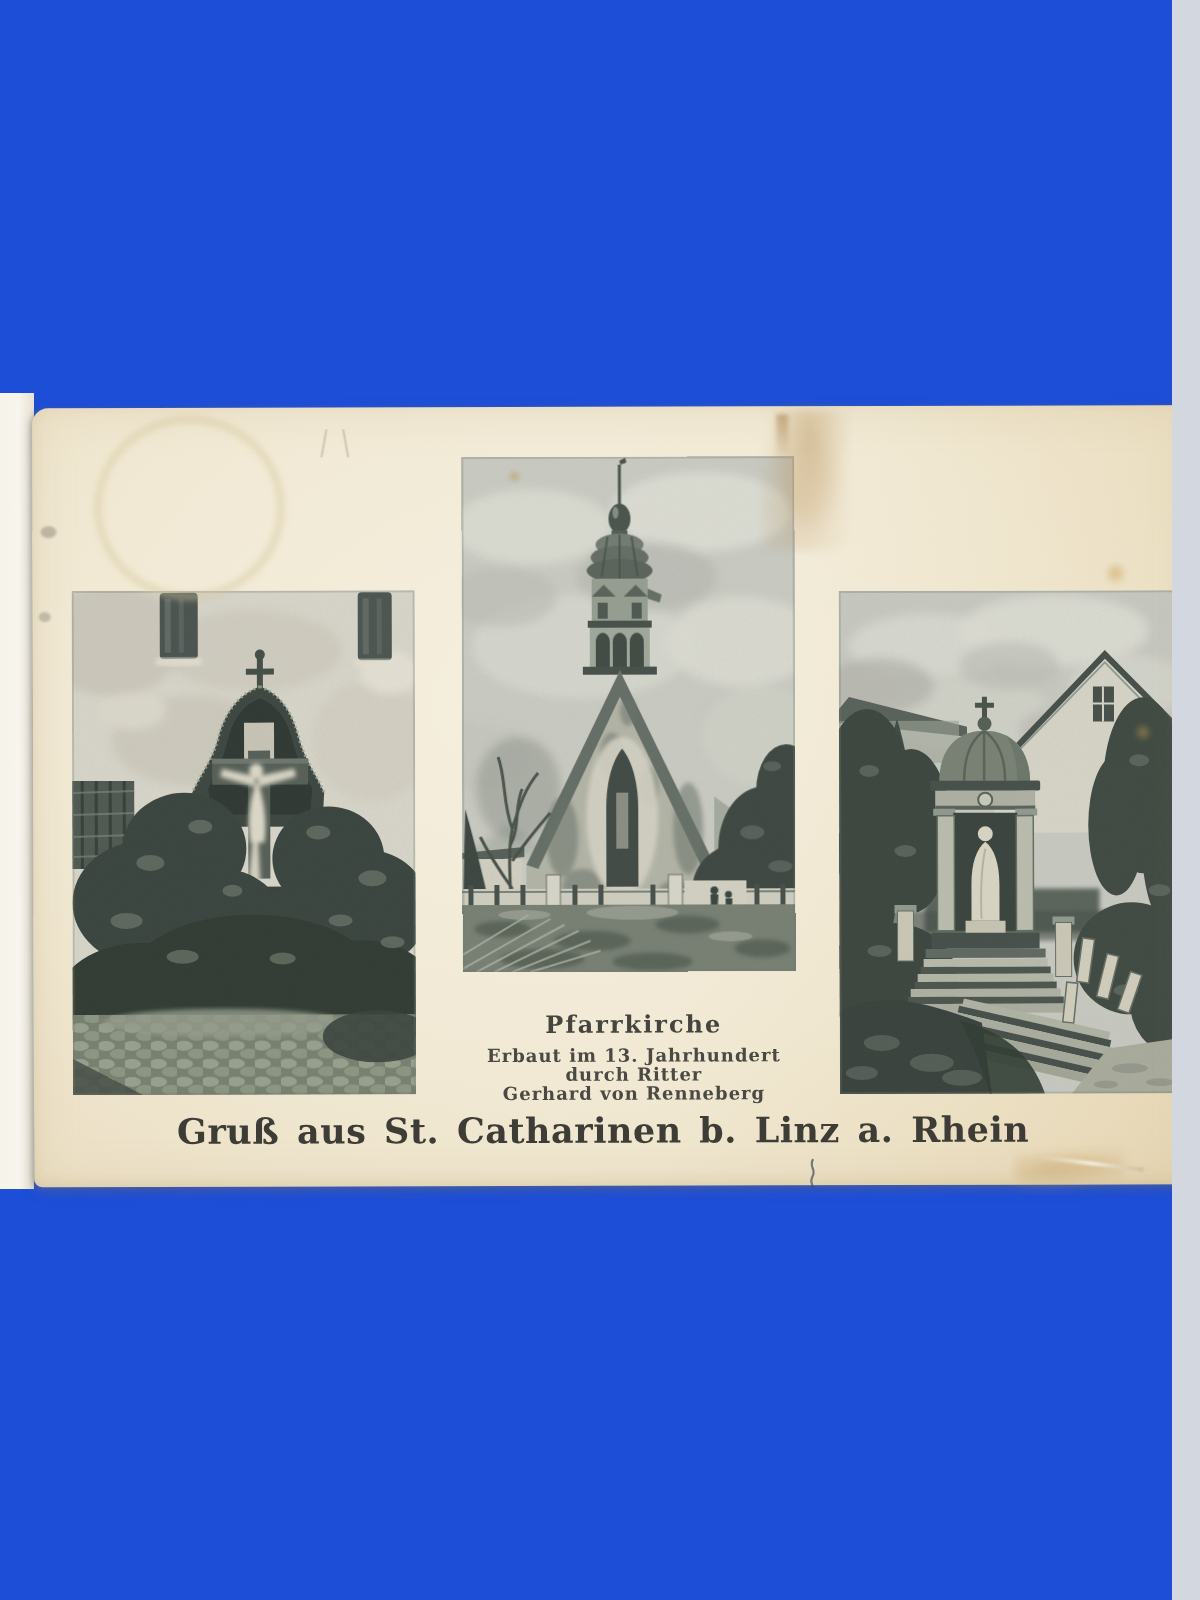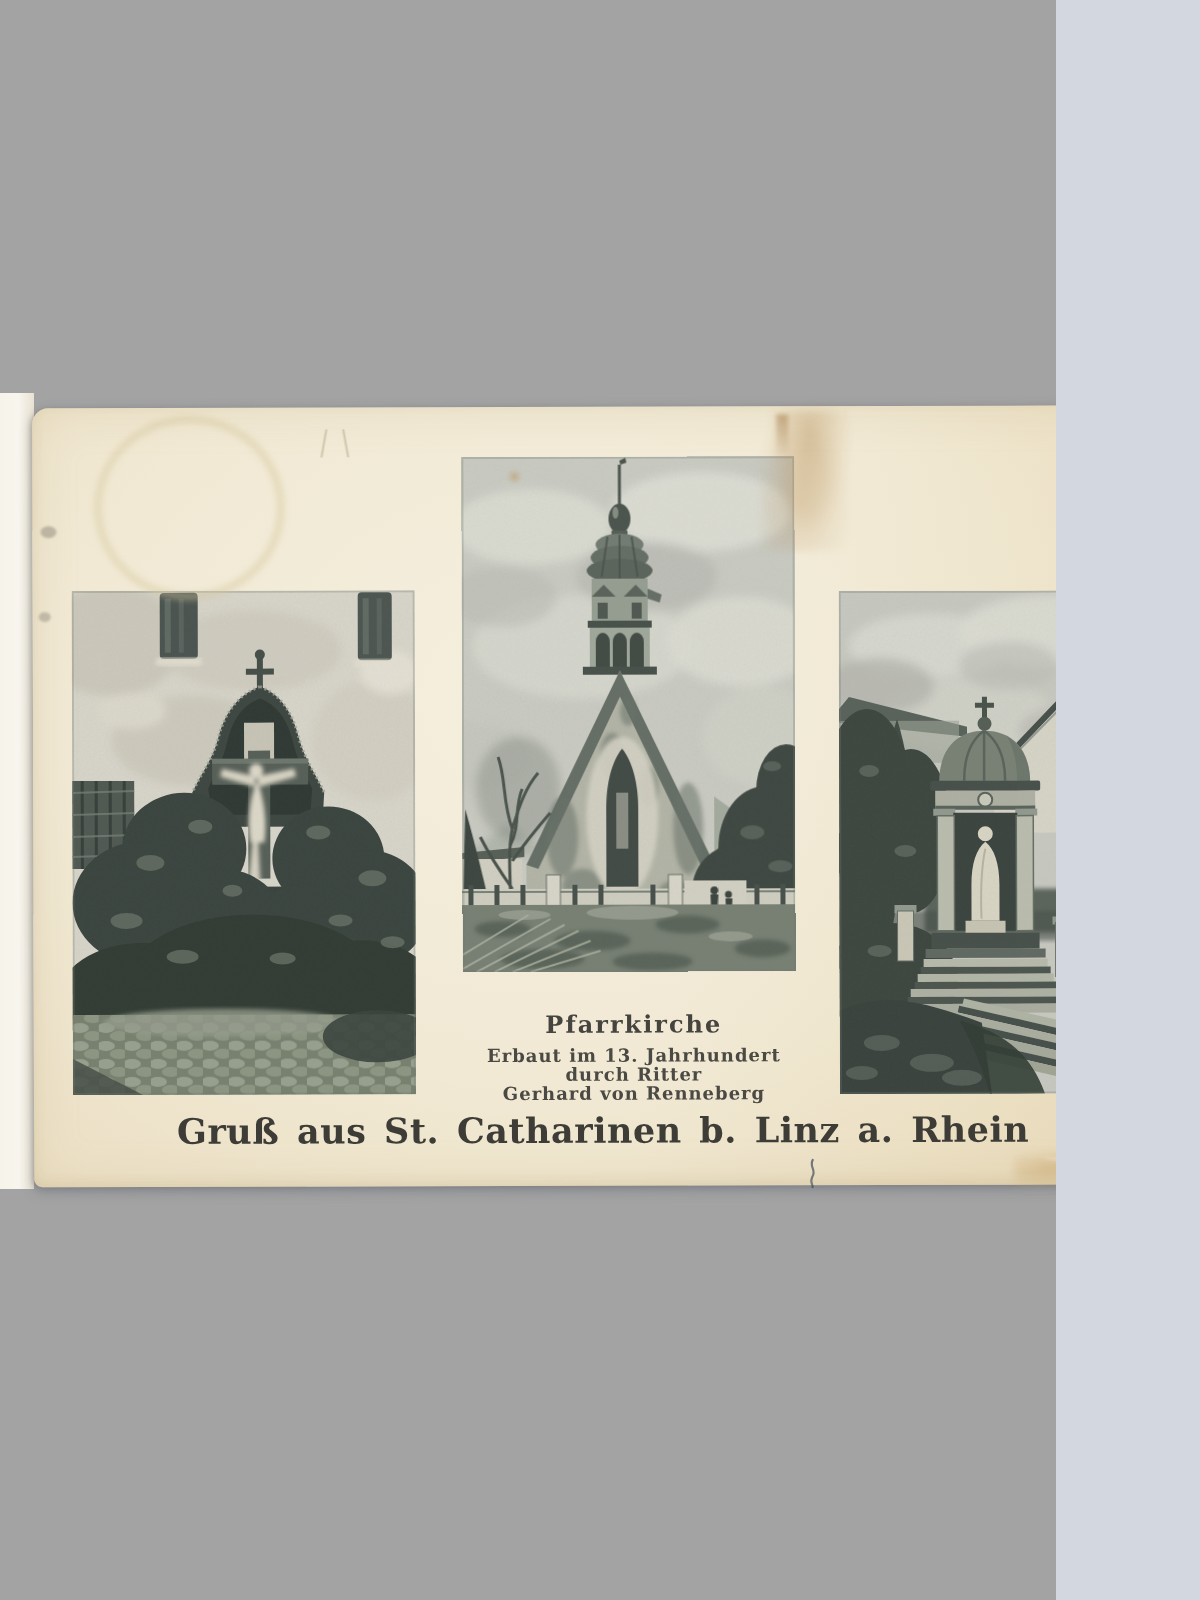--- a/index.html
+++ b/index.html
@@ -1,17 +1,17 @@
 <!DOCTYPE html>
 <html><head>
 <meta charset="utf-8">
 <style>
   html,body{margin:0;padding:0;background:#d3d7e0;}
-  .scene{position:relative;width:1056px;height:1600px;overflow:hidden;
-         background:#a3a3a3;font-family:"DejaVu Serif",serif;}
+  .scene{position:relative;width:1172px;height:1600px;overflow:hidden;
+         background:#1d4ed8;font-family:"DejaVu Serif",serif;}
   .album-edge{position:absolute;left:0;top:393px;width:34px;height:796px;
       background:linear-gradient(90deg,#f6f3ea 0%,#f8f5ee 55%,#e8e2d2 100%);}
   .postcard{position:absolute;left:33px;top:407px;width:1164px;height:779px;
       transform:rotate(-0.15deg);transform-origin:40% 40%;
       background:radial-gradient(ellipse at 45% 38%,#f5efdf 0%,#f1e9d4 55%,#eaddc0 100%);
       border-radius:16px 9px 12px 8px;
       box-shadow:0 4px 12px rgba(96,102,118,.5),-2px 1px 4px rgba(120,112,92,.28);}
   .postcard::after{content:"";position:absolute;inset:0;border-radius:inherit;
       box-shadow:inset 0 0 46px rgba(190,168,118,.22), inset 0 -4px 12px rgba(170,150,105,.18);
       pointer-events:none;}

